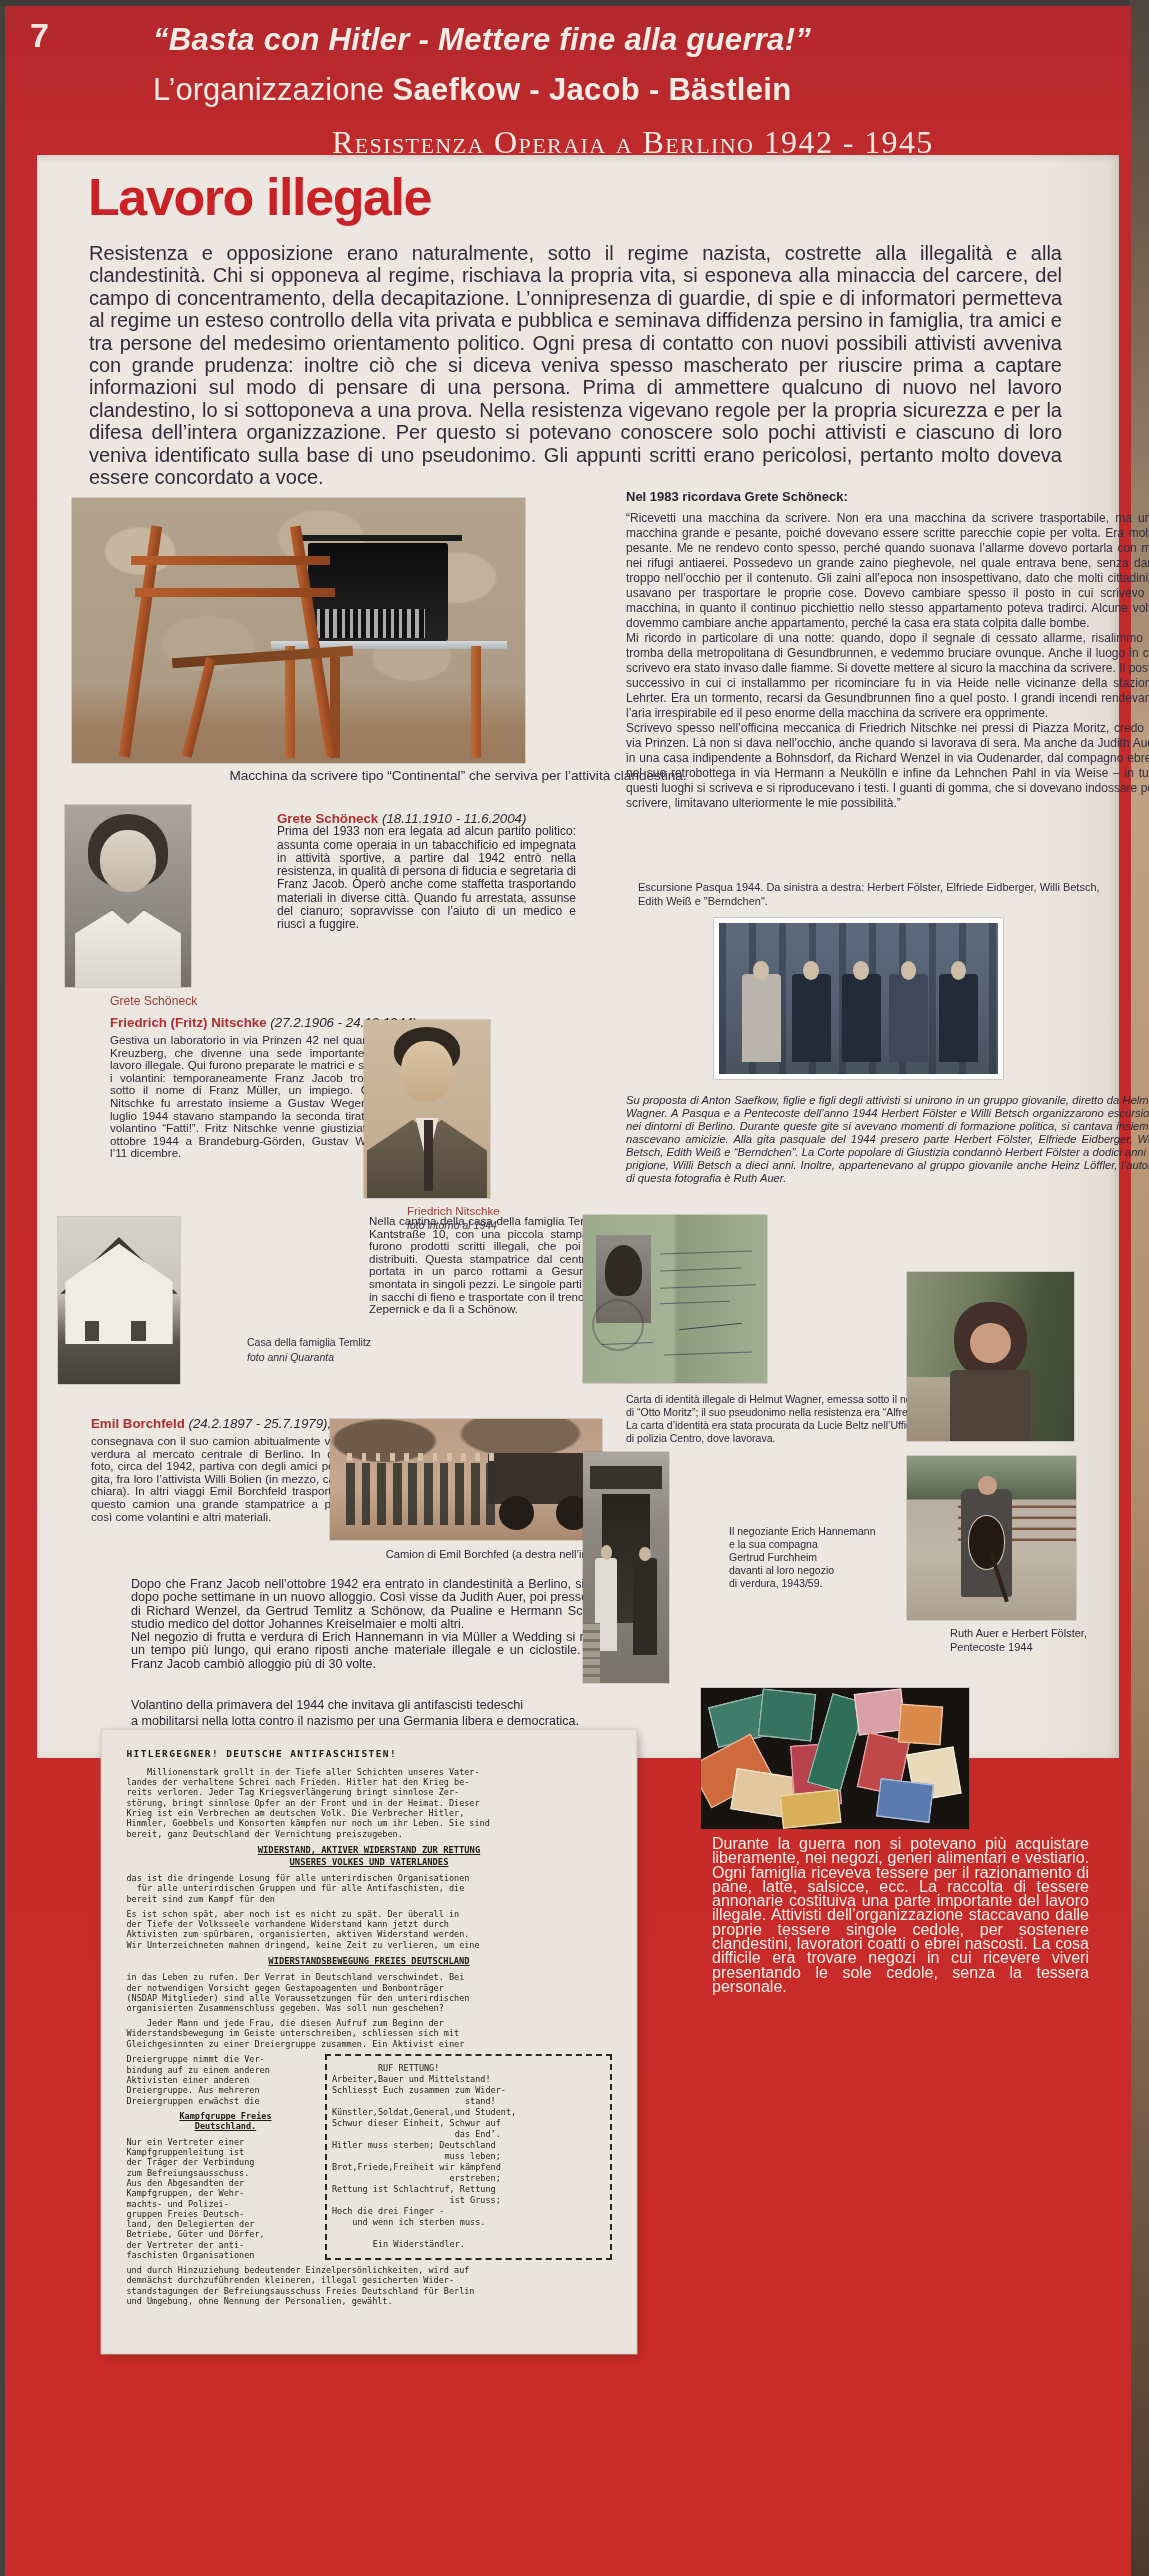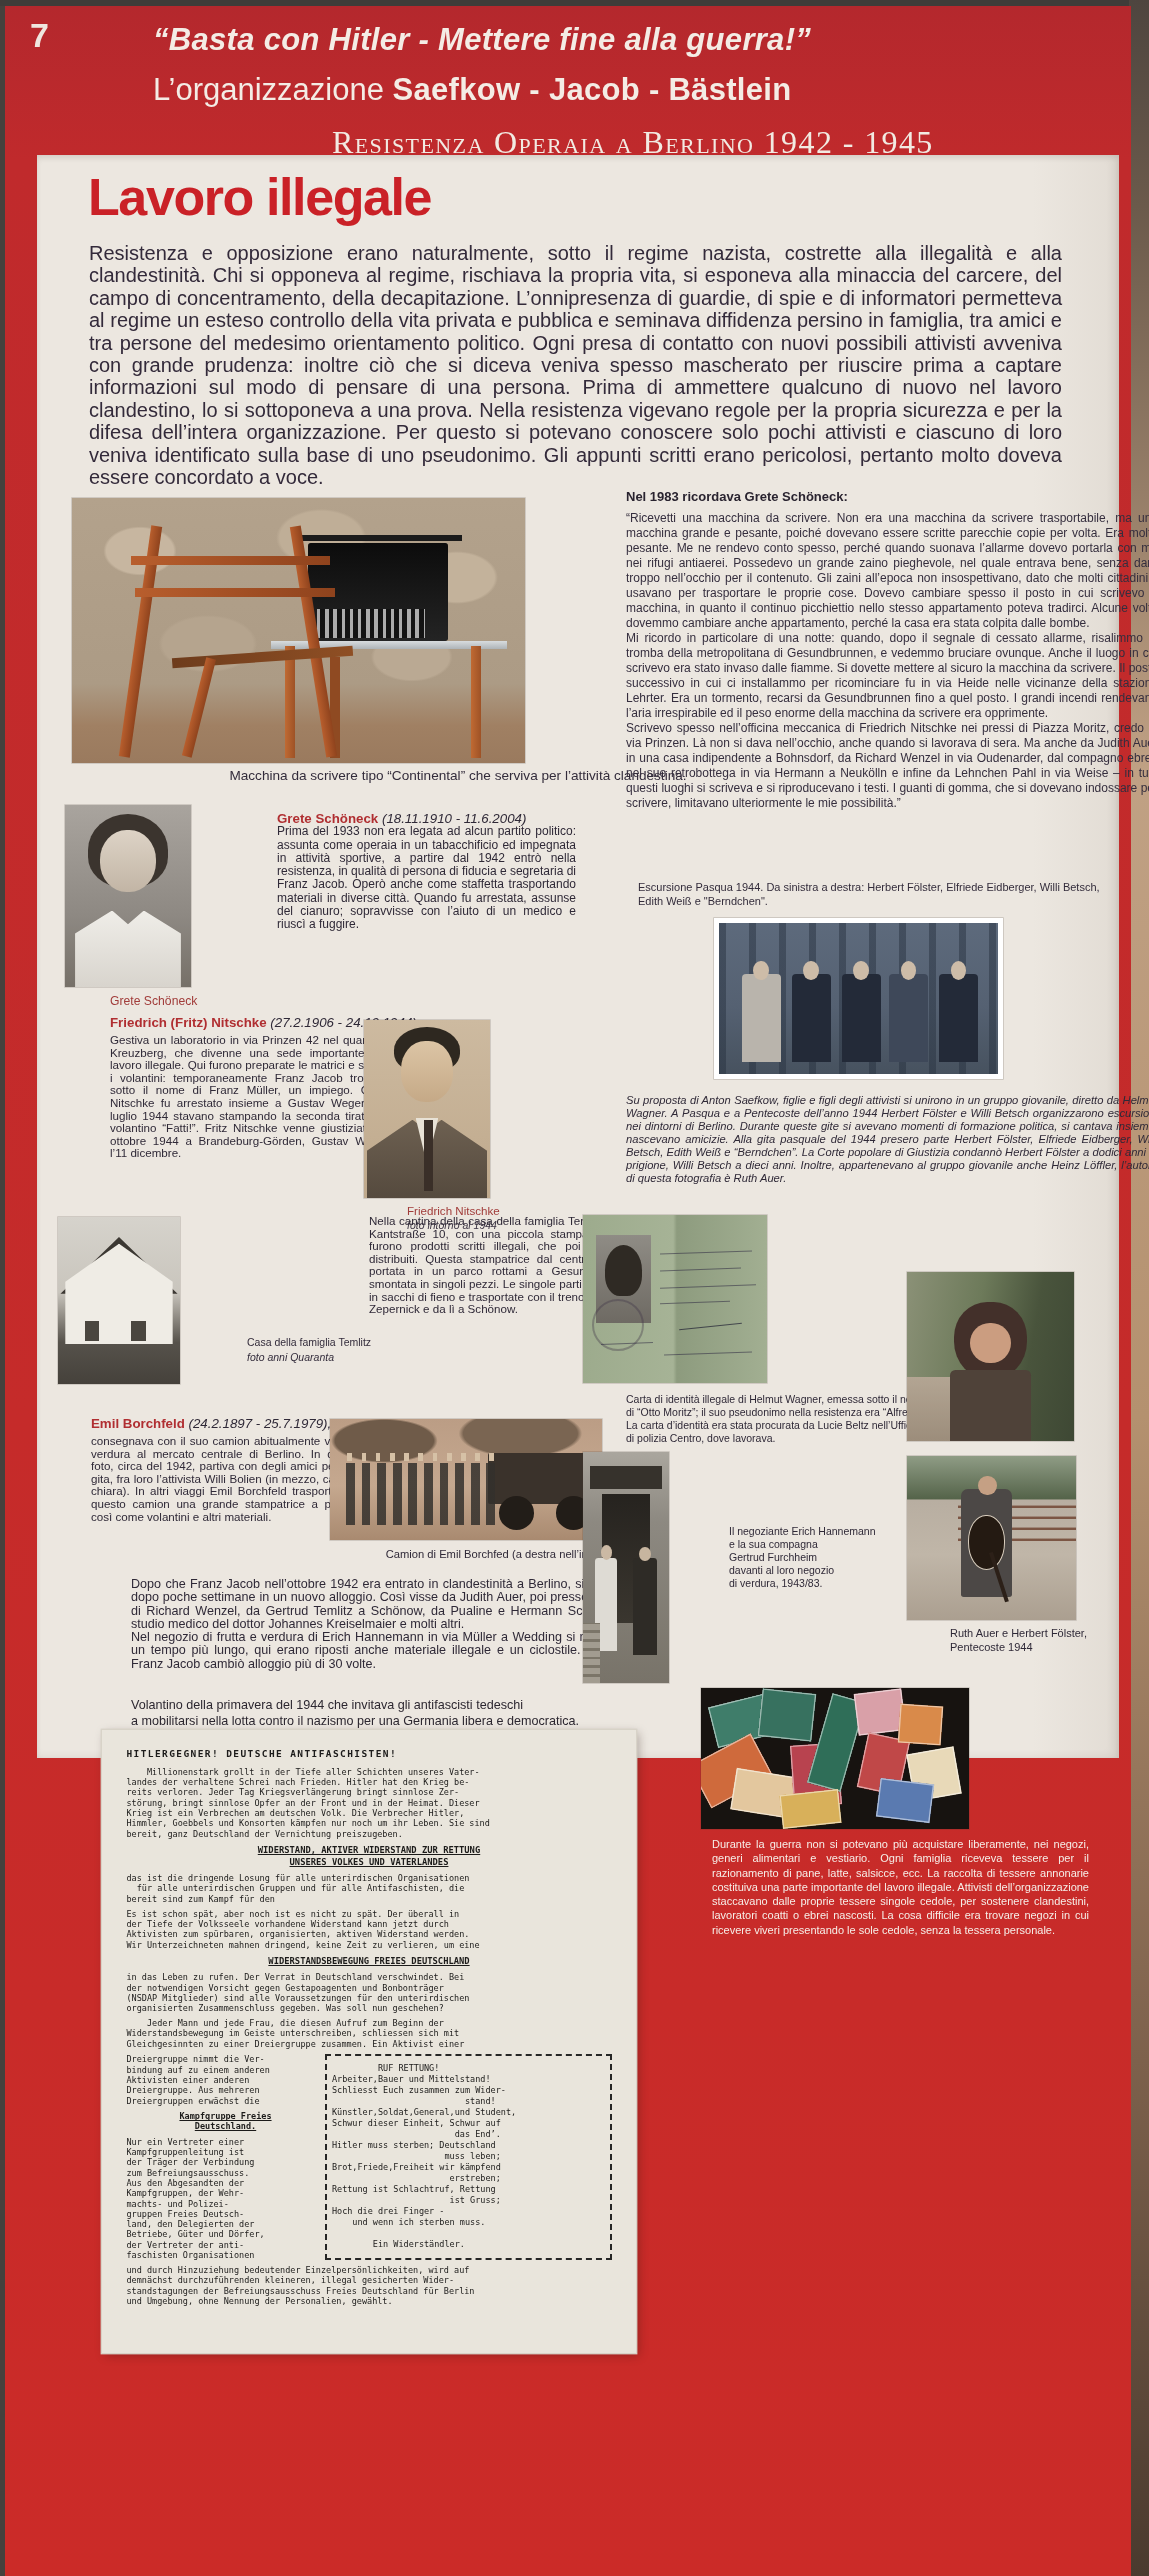--- a/index.html
+++ b/index.html
@@ -52,21 +52,21 @@
   #jacob-para{left:88px;top:1578px;width:518px;font-size:12.6px;line-height:13.3px;}
   #leaflet-intro{left:88px;top:1698px;font-size:12.6px;line-height:15.6px;color:#2c2730;}
   
   #r-head{left:583px;top:489px;font-size:13px;font-weight:bold;color:#29232f;}
   #r-quote{left:583px;top:511px;width:532px;font-size:12px;line-height:15px;color:#352e3e;}
   #exc-cap{left:595px;top:880px;font-size:11px;line-height:14.3px;color:#332c3b;}
   #saefkow{left:583px;top:1094px;width:532px;font-size:11.2px;line-height:13px;font-style:italic;}
   #id-cap{left:583px;top:1393px;width:302px;font-size:10.5px;line-height:13px;}
   #hann-cap{left:686px;top:1525px;font-size:10.5px;line-height:13px;}
   #ruth-cap{left:907px;top:1627px;font-size:11px;line-height:13.6px;}
-  #ration{left:669px;top:1837px;width:377px;font-size:11px;line-height:14.3px;color:#f6eee8;}
+  #ration{left:669px;top:1837px;width:377px;font-size:16px;line-height:14.3px;color:#f6eee8;}
   
   .photo{position:absolute;overflow:hidden;box-shadow:0 0 0 0.7px rgba(70,60,50,.25);}
   .dec{position:absolute;}
   #tw-photo{left:72px;top:498px;width:453px;height:265px;
     background:
       radial-gradient(61px 41px at 15% 20%,#c7b6a0 0 55%,transparent 60%),
       radial-gradient(75px 48px at 55% 15%,#bfae97 0 55%,transparent 60%),
       radial-gradient(68px 44px at 85% 30%,#c3b29b 0 55%,transparent 60%),
       radial-gradient(82px 48px at 30% 55%,#b5a48e 0 55%,transparent 60%),
       radial-gradient(68px 41px at 75% 60%,#baa993 0 55%,transparent 60%),
@@ -304,21 +304,21 @@
   <div class="dec" id="shop-sign"></div>
   <div class="dec" id="shop-door"></div>
   <div class="dec" id="shop-fig1"></div>
   <div class="dec" id="shop-fig2"></div>
   <div class="dec" id="shop-crates"></div>
 </div>
 <div class="t pre" id="hann-cap">Il negoziante Erich Hannemann
 e la sua compagna
 Gertrud Furchheim
 davanti al loro negozio
-di verdura, 1943/83.</div>
+di verdura, 1943/59.</div>
 
 <div class="photo" id="guitar-photo">
   <div class="dec" id="guitar-rail"></div>
   <div class="dec" id="guitar-man"></div>
   <div class="dec" id="guitar-head"></div>
   <div class="dec" id="guitar-body"></div>
   <div class="dec" id="guitar-neck"></div>
 </div>
 <div class="t pre" id="ruth-cap">Ruth Auer e Herbert Fölster,
 Pentecoste 1944</div>

